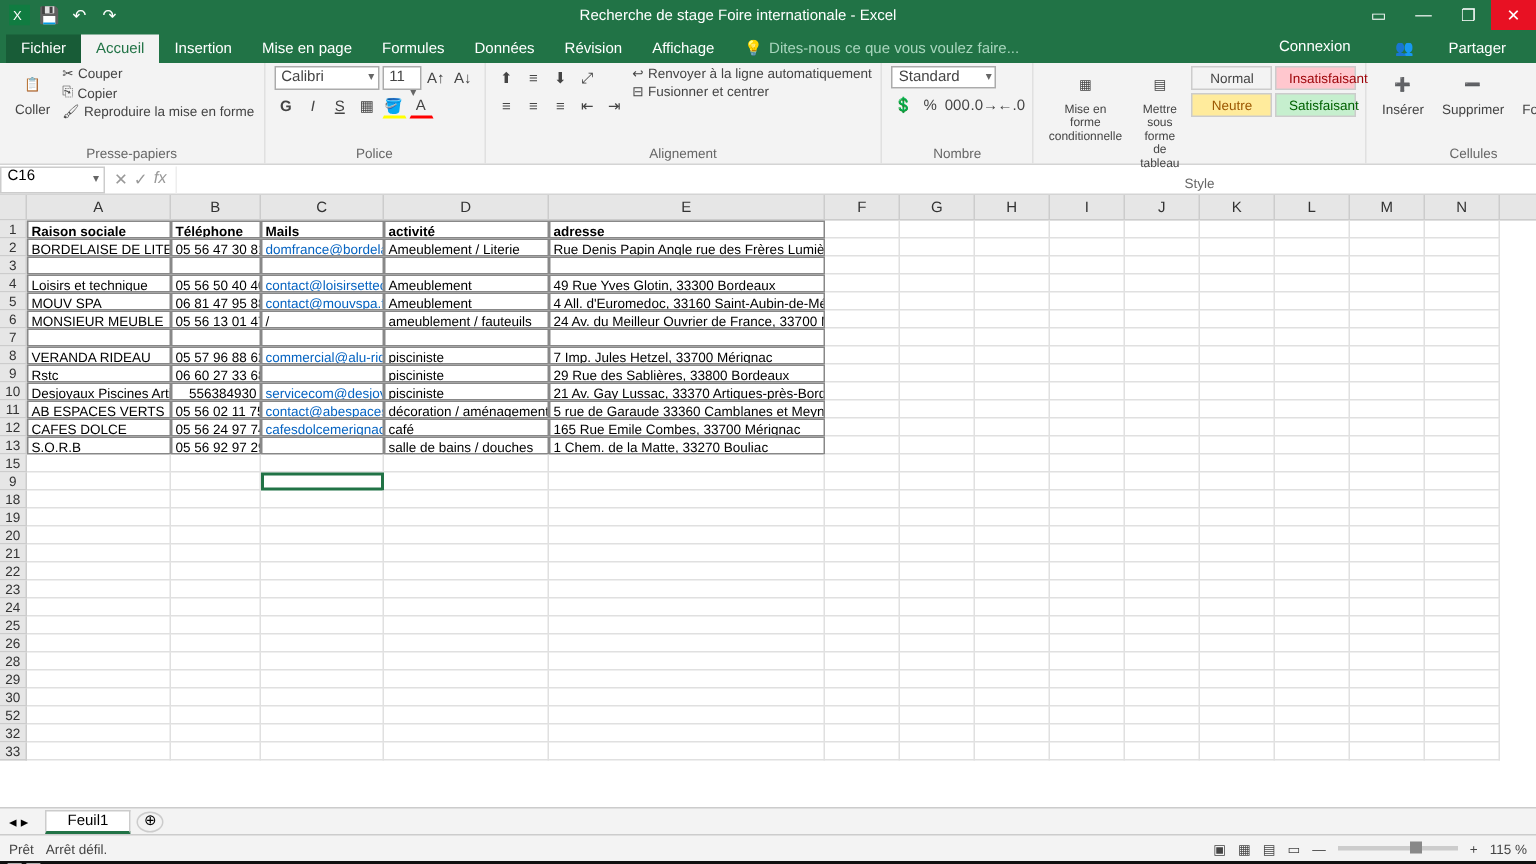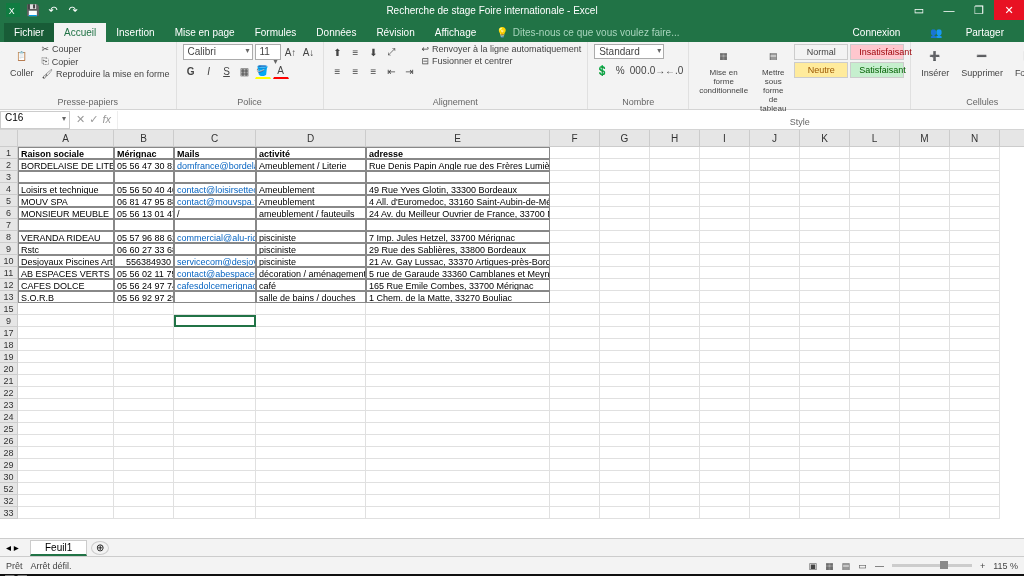--- a/index.html
+++ b/index.html
@@ -283,21 +283,21 @@
       <div class="col-h" style="width:50px">J</div>
       <div class="col-h" style="width:50px">K</div>
       <div class="col-h" style="width:50px">L</div>
       <div class="col-h" style="width:50px">M</div>
       <div class="col-h" style="width:50px">N</div>
     </div>
   <div class="rows" id="rows">
       <div class="row">
         <div class="row-h">1</div>
         <div class="cell border bold" style="width:96px">Raison sociale</div>
-        <div class="cell border bold" style="width:60px">Mérignac</div>
+        <div class="cell border bold" style="width:60px">Téléphone</div>
         <div class="cell border bold" style="width:82px">Mails</div>
         <div class="cell border bold" style="width:110px">activité</div>
         <div class="cell border bold" style="width:184px">adresse</div>
         <div class="cell " style="width:50px"></div>
         <div class="cell " style="width:50px"></div>
         <div class="cell " style="width:50px"></div>
         <div class="cell " style="width:50px"></div>
         <div class="cell " style="width:50px"></div>
         <div class="cell " style="width:50px"></div>
         <div class="cell " style="width:50px"></div>
@@ -523,37 +523,20 @@
         <div class="cell" style="width:50px"></div>
         <div class="cell" style="width:50px"></div>
         <div class="cell" style="width:50px"></div>
         <div class="cell" style="width:50px"></div>
       </div>
       <div class="row">
         <div class="row-h">9</div>
         <div class="cell" style="width:96px"></div>
         <div class="cell" style="width:60px"></div>
         <div class="cell selected" style="width:82px"></div>
-        <div class="cell" style="width:110px"></div>
-        <div class="cell" style="width:184px"></div>
-        <div class="cell" style="width:50px"></div>
-        <div class="cell" style="width:50px"></div>
-        <div class="cell" style="width:50px"></div>
-        <div class="cell" style="width:50px"></div>
-        <div class="cell" style="width:50px"></div>
-        <div class="cell" style="width:50px"></div>
-        <div class="cell" style="width:50px"></div>
-        <div class="cell" style="width:50px"></div>
-        <div class="cell" style="width:50px"></div>
-      </div>
-      <div class="row">
-        <div class="row-h">17</div>
-        <div class="cell" style="width:96px"></div>
-        <div class="cell" style="width:60px"></div>
-        <div class="cell" style="width:82px"></div>
         <div class="cell" style="width:110px"></div>
         <div class="cell" style="width:184px"></div>
         <div class="cell" style="width:50px"></div>
         <div class="cell" style="width:50px"></div>
         <div class="cell" style="width:50px"></div>
         <div class="cell" style="width:50px"></div>
         <div class="cell" style="width:50px"></div>
         <div class="cell" style="width:50px"></div>
         <div class="cell" style="width:50px"></div>
         <div class="cell" style="width:50px"></div>

